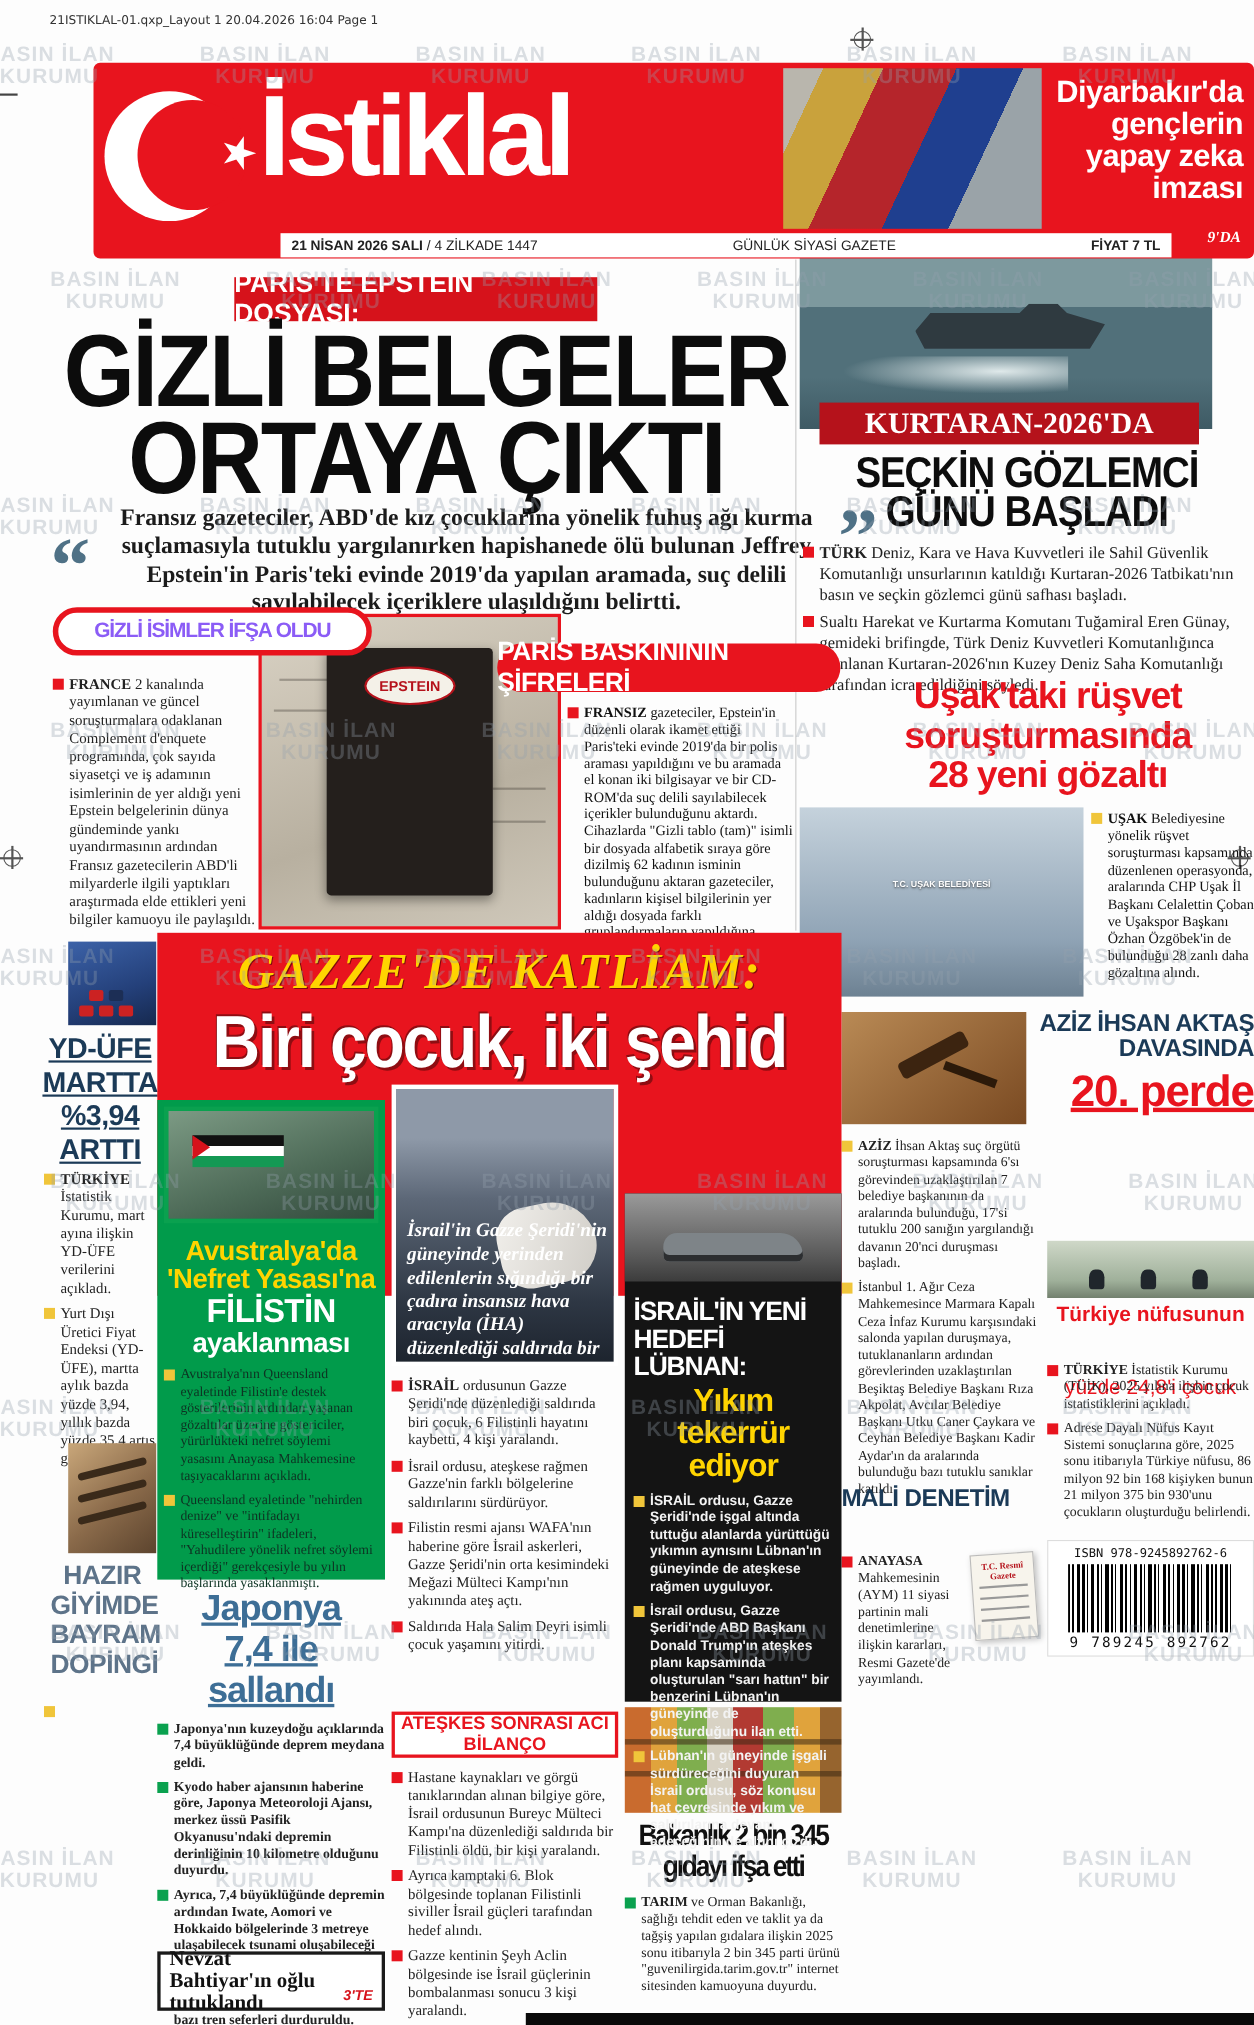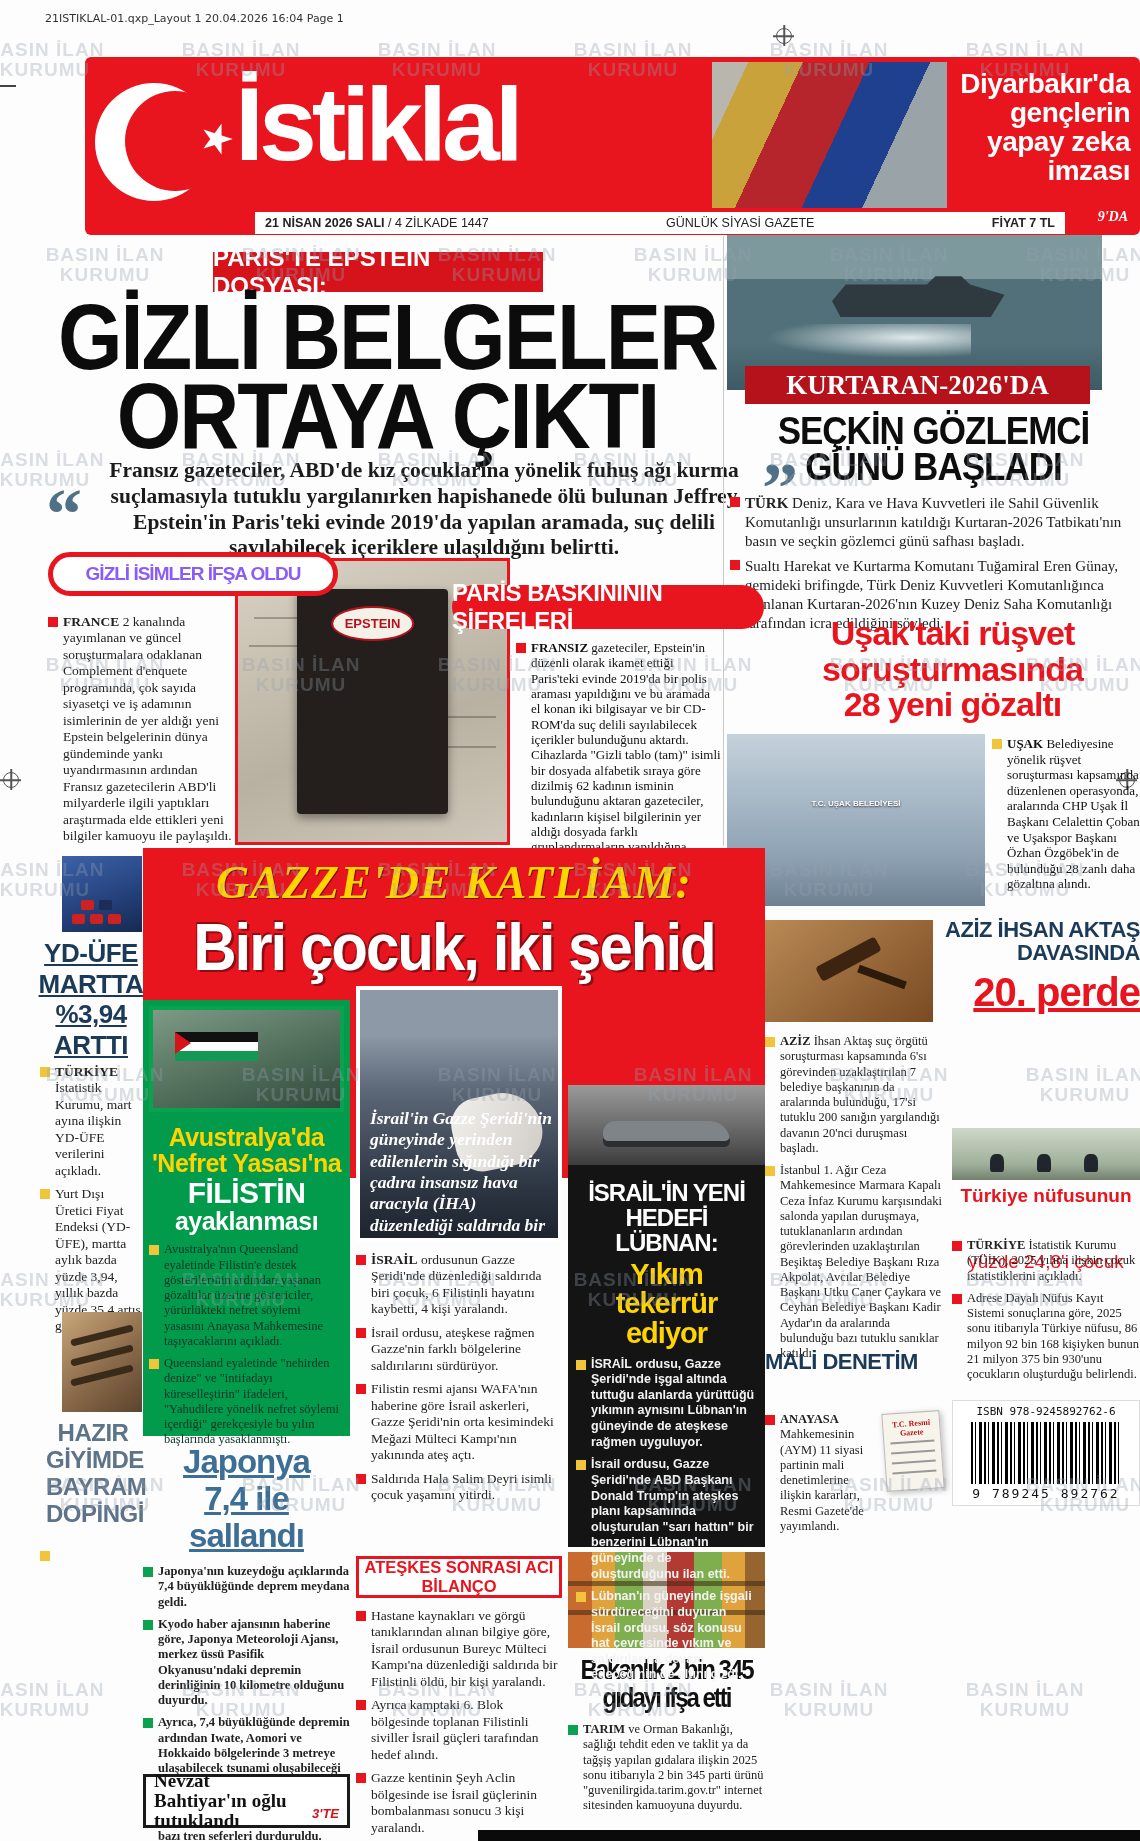--- a/index.html
+++ b/index.html
@@ -121,21 +121,21 @@
                   text-shadow:1px 1px 0 #7e0a0e; }
   .gazze-main { color:#fff; font-weight:bold; font-size:60px; letter-spacing:-2px; text-align:center;
                 text-shadow:2.5px 2.5px 0 #8e0d12, -1px -1px 0 #8e0d12; }
   .green-panel { background:#019b4b; z-index:3; padding:6px; }
   .gp-head-y { color:#ffd400; font-weight:bold; font-size:25px; text-align:center; line-height:1.05; letter-spacing:-0.5px; }
   .gp-head-w { color:#fff; font-weight:bold; text-align:center; line-height:1.05; letter-spacing:-0.5px; }
   .green-panel .bt { color:#0d3323; }
   .caption-box { color:#fff; font-family:"Liberation Serif",serif; font-style:italic; font-weight:bold;
                  font-size:17.5px; line-height:1.22; }
   .black-panel { background:#141414; z-index:3; padding:8px; }
-  .bp-h1 { color:#fff; font-weight:bold; font-size:24px; line-height:1.04; text-align:center; letter-spacing:-1px; }
+  .bp-h1 { color:#fff; font-weight:bold; font-size:24px; line-height:1.04; letter-spacing:-1px; }
   .bp-h2 { color:#ffd400; font-weight:bold; font-size:29px; line-height:1.02; text-align:center; letter-spacing:-1px; }
   .black-panel .bt { color:#f3f3f3; font-family:"Liberation Sans",sans-serif; font-weight:bold; font-size:12.5px; line-height:1.25; }
   .bilanco { border:3px solid #e8141e; color:#e8141e; font-weight:bold; font-size:16.5px;
              display:flex; align-items:center; justify-content:center; text-align:center; background:#fff; }
   .nevzat { border:3px solid #1a1a1a; background:#fff; display:flex; align-items:center; gap:6px;
             padding:4px 8px; }
   .nevzat-t { font-family:"Liberation Serif",serif; font-weight:bold; font-size:19px; line-height:1.05; }
   .nevzat-ref { color:#d6121b; font-weight:bold; font-style:italic; font-size:13px; white-space:nowrap; align-self:flex-end; }
 
   .steelhead { color:#3d6e96; font-weight:bold; font-size:33px; line-height:1.12; text-align:center; letter-spacing:-1px; }

